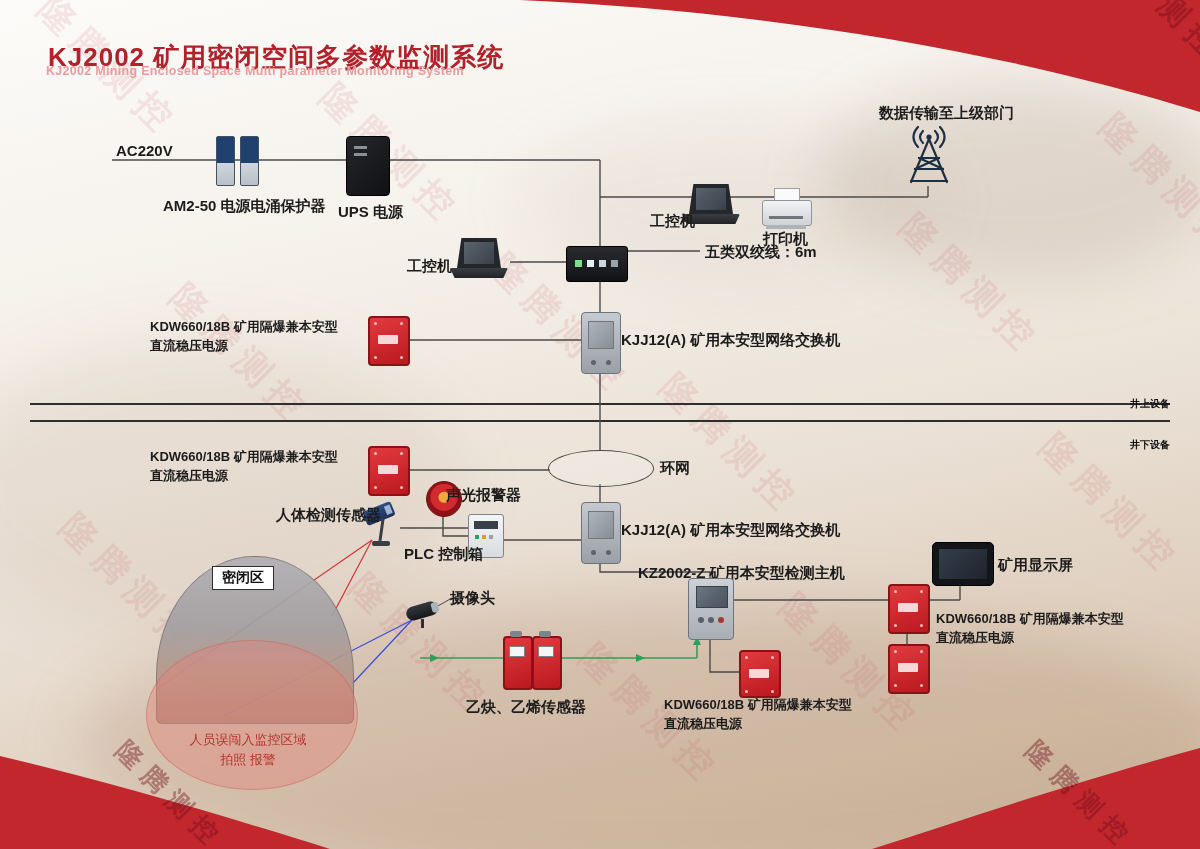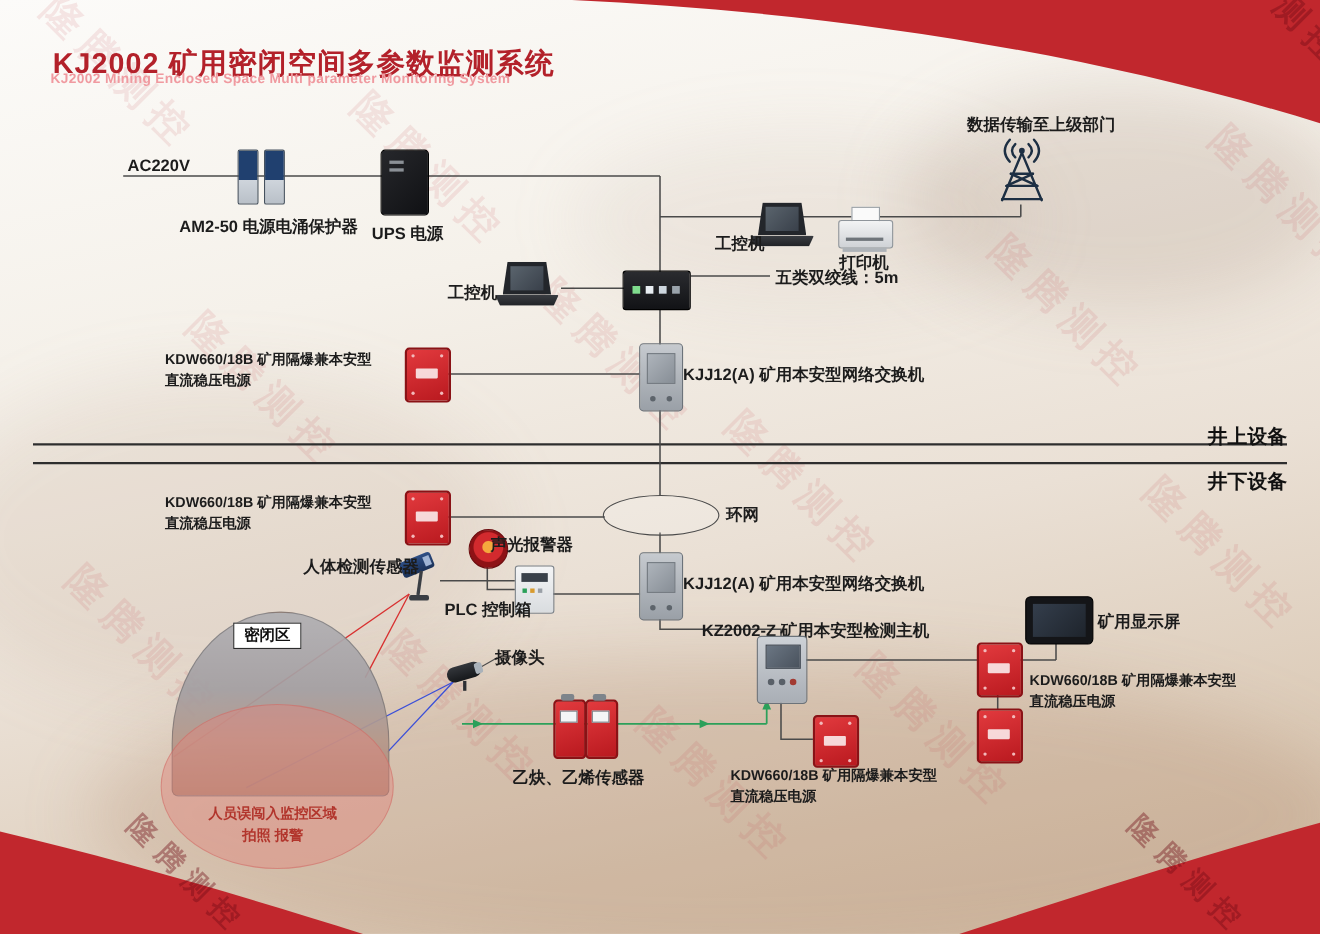--- a/index.html
+++ b/index.html
@@ -7,21 +7,21 @@
     position:relative;width:1200px;height:849px;overflow:hidden;
     background:linear-gradient(168deg,#fcfbf9 0%,#f5f1ea 30%,#eae0d5 58%,#dccbb8 82%,#d2bda6 100%);
     font-family:"Liberation Sans","DejaVu Sans",sans-serif;
   }
   .abs{position:absolute;}
   .blob{position:absolute;border-radius:50%;filter:blur(30px);pointer-events:none;}
   .wm{position:absolute;font-weight:bold;color:rgba(200,70,80,0.12);transform:rotate(45deg);
       letter-spacing:9px;white-space:nowrap;font-size:36px;pointer-events:none;}
   .wm.dark{color:rgba(110,10,20,0.40);}
   .lbl{position:absolute;font-size:15px;font-weight:600;color:#1c1c1c;white-space:nowrap;}
-  .lbl.bold14{font-size:18px;font-weight:800;color:#111;}
+  .lbl.bold14{font-size:10px;font-weight:800;color:#111;margin-top:12px;}
   .lbl2{position:absolute;font-size:13px;font-weight:600;color:#1c1c1c;line-height:1.45;}
   .title{position:absolute;left:48px;top:40px;font-size:26px;font-weight:800;color:#b3212a;letter-spacing:1px;}
   .subtitle{position:absolute;left:46px;top:64px;font-size:12.5px;font-weight:700;color:#f09aa0;letter-spacing:0.3px;}
   .wires{position:absolute;left:0;top:0;pointer-events:none;}
   
   .surge-unit{position:absolute;top:0;width:17px;height:48px;border:1px solid #45515e;border-radius:2px;
       background:linear-gradient(180deg,#20406f 0%,#20406f 55%,#cfd5dc 55%,#b9c0c8 100%);}
   .ups-icon{width:42px;height:58px;background:linear-gradient(135deg,#26272b,#101114);border-radius:4px;border:1px solid #000;}
   .ups-icon::after{content:"";position:absolute;left:7px;top:9px;width:13px;height:3px;background:#8b9096;box-shadow:0 7px 0 #8b9096;}
   .laptop{position:absolute;width:58px;height:44px;}
@@ -77,21 +77,21 @@
   .gas::before{content:"";position:absolute;left:4px;top:8px;width:14px;height:9px;background:#f4f6f7;border:1px solid #7c8288;}
   .gas::after{content:"";position:absolute;left:5px;top:-7px;width:12px;height:6px;background:#7d848b;border-radius:2px;}
   .ring{position:absolute;left:548px;top:450px;width:104px;height:35px;border:1.6px solid #4a4a4a;border-radius:50%;background:rgba(255,255,255,0.18);}
   .dome{position:absolute;left:156px;top:556px;width:196px;height:166px;border:1px solid rgba(95,92,95,0.55);
       border-radius:98px 98px 6px 6px / 120px 120px 6px 6px;opacity:0.92;
       background:linear-gradient(180deg,#b0afb3 0%,#a39fa2 42%,#b5978a 70%,#ac8672 100%);}
   .pink-zone{position:absolute;left:146px;top:640px;width:210px;height:148px;border-radius:50%;
       background:rgba(226,130,125,0.42);border:1.5px solid rgba(205,95,90,0.45);}
   .enclosed-tag{position:absolute;left:212px;top:566px;background:#fff;border:1.5px solid #2c2c2c;
       padding:2px 9px;font-size:14px;font-weight:800;color:#111;}
-  .intrusion{position:absolute;left:164px;top:730px;width:168px;text-align:center;font-size:13px;font-weight:700;
+  .intrusion{position:absolute;left:164px;top:730px;width:168px;text-align:center;font-size:13px;font-weight:400;
       color:#b2352c;line-height:1.55;}
   .corners{position:absolute;left:0;top:0;pointer-events:none;}
 </style>
 </head>
 <body>
 
 <div class="canvas">
 
   <div class="blob" style="left:820px;top:80px;width:400px;height:200px;background:rgba(150,120,100,0.20);"></div>
   <div class="blob" style="left:-60px;top:340px;width:520px;height:300px;background:rgba(175,145,120,0.13);"></div>
@@ -211,21 +211,21 @@
       <path d="M21 7 Q15 13 21 19"></path>
         <path d="M16 3 Q7 13 16 23"></path>
       <path d="M33 7 Q39 13 33 19"></path>
         <path d="M38 3 Q47 13 38 23"></path>
     </g>
     <circle cx="27" cy="13" r="2.6" fill="#1d2f43"></circle>
   </svg>
   <div class="lbl" style="left:879px;top:104px">数据传输至上级部门</div>
 
   <div class="mediaconv"></div>
-  <div class="lbl" style="left:705px;top:243px">五类双绞线：5m</div>
+  <div class="lbl" style="left:705px;top:243px">五类双绞线：6m</div>
 
   <div class="kdw" style="left:368px;top:316px"></div>
   <div class="lbl2" style="left:150px;top:318px;width:212px">
     <div>KDW660/18B 矿用隔爆兼本安型</div>
     <div>直流稳压电源</div>
   </div>
 
   <div class="switchbox" style="left:581px;top:312px"></div>
   <div class="lbl" style="left:621px;top:331px">KJJ12(A) 矿用本安型网络交换机</div>
 

